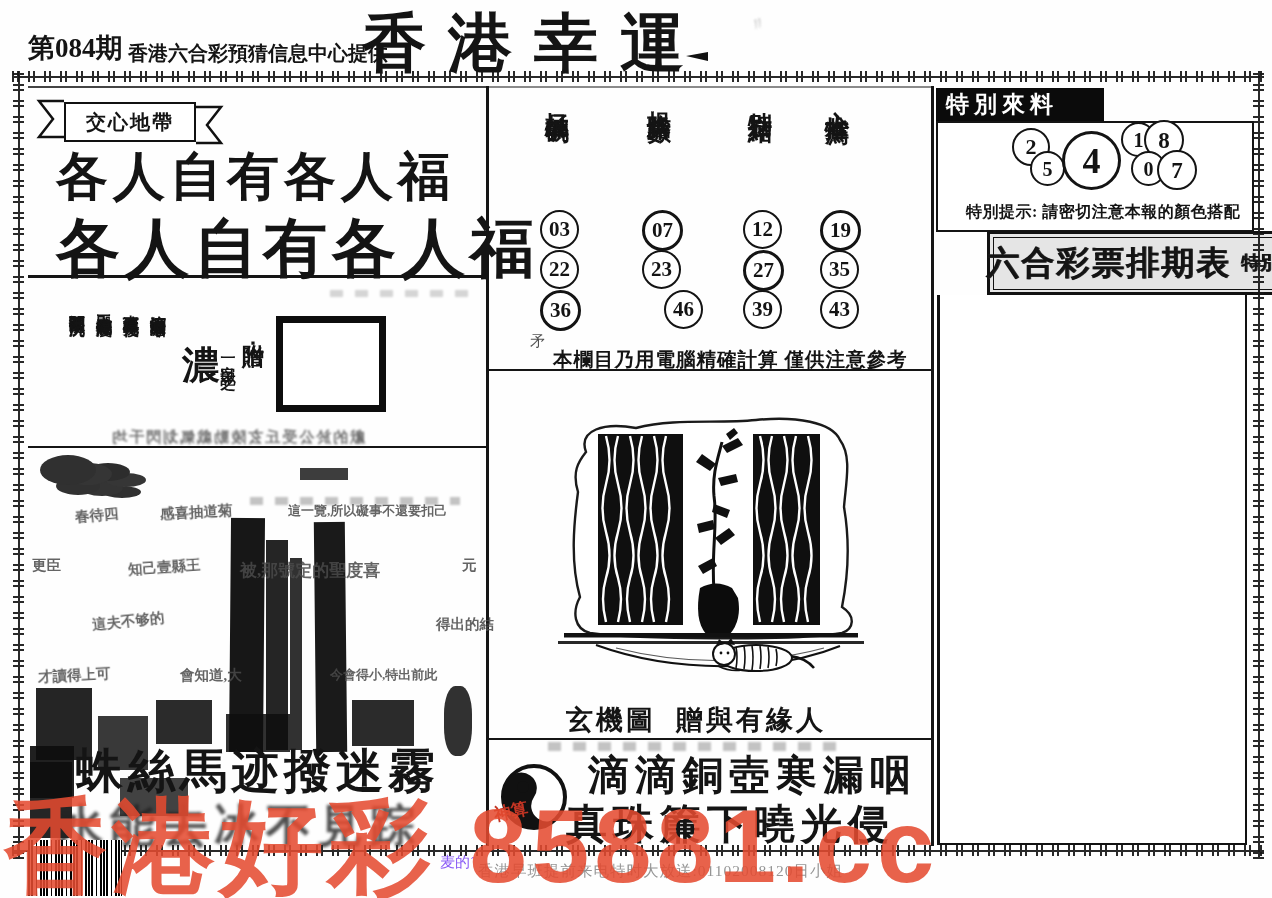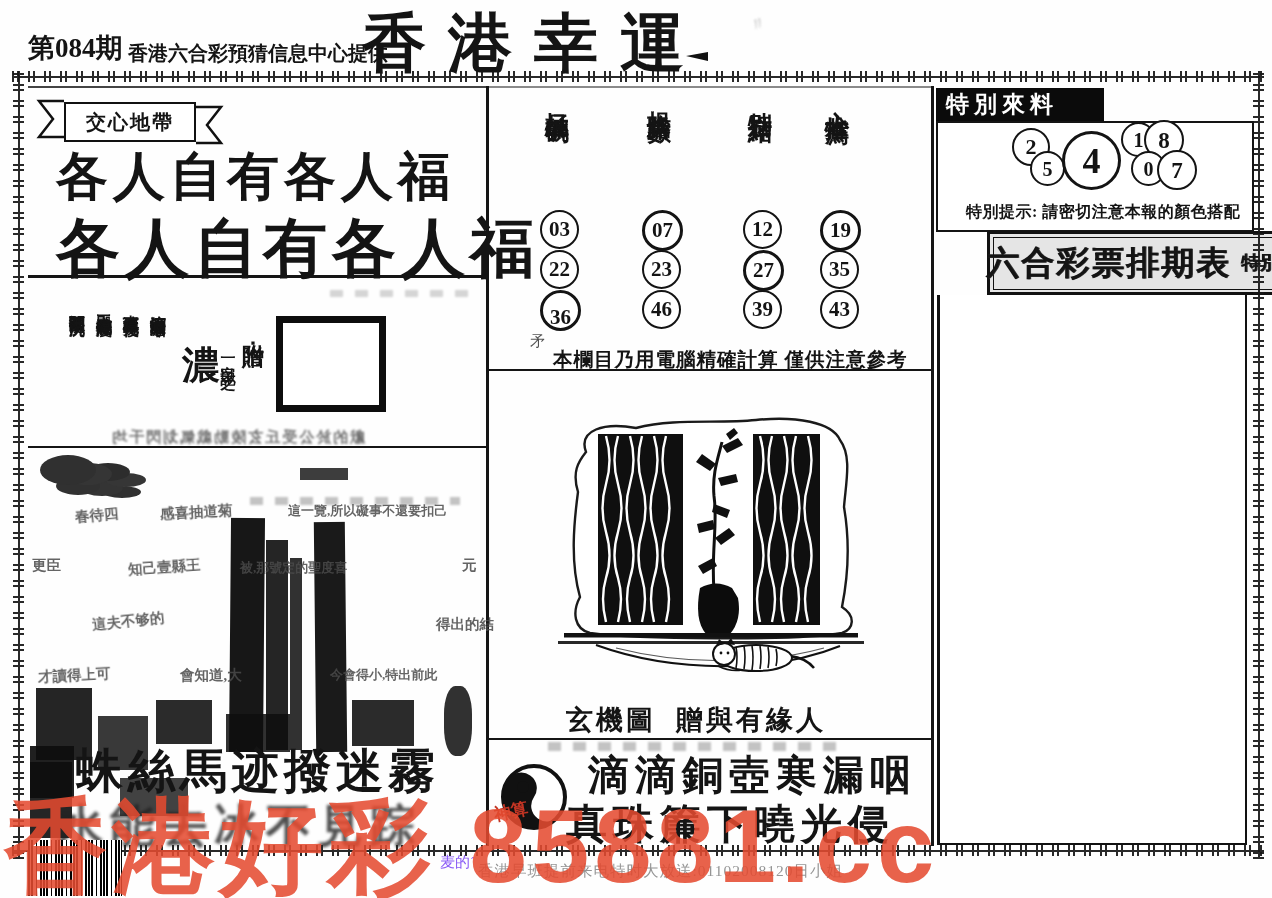--- a/index.html
+++ b/index.html
@@ -118,21 +118,21 @@
 <div class="abs bar" style="left:444px;top:686px;width:28px;height:70px;opacity:.85;border-radius:40%;"></div>
 <div class="abs bar" style="left:30px;top:746px;width:44px;height:52px;opacity:.92;"></div>
 
 <div class="abs dash" style="left:250px;top:497px;width:210px;height:8px;opacity:.5;"></div>
 
 <span class="abs frag" style="left:75px;top:506px;transform:rotate(-5deg);">春待四</span>
 <span class="abs frag" style="left:160px;top:503px;transform:rotate(-3deg);">感喜抽道菊</span>
 <span class="abs frag" style="left:288px;top:502px;font-size:13px;">這一覽,所以礙事不還要扣己</span>
 <span class="abs frag" style="left:32px;top:556px;">更臣</span>
 <span class="abs frag" style="left:128px;top:558px;transform:rotate(-4deg);">知己壹縣王</span>
-<span class="abs frag" style="left:240px;top:559px;font-size:13px;">被,那號定的聖度喜</span>
+<span class="abs frag" style="left:240px;top:559px;font-size:17px;">被,那號定的聖度喜</span>
 <span class="abs frag" style="left:462px;top:556px;">元</span>
 <span class="abs frag" style="left:92px;top:612px;transform:rotate(-6deg);">這夫不够的</span>
 <span class="abs frag" style="left:436px;top:615px;">得出的結</span>
 <span class="abs frag" style="left:38px;top:666px;transform:rotate(-3deg);">才讀得上可</span>
 <span class="abs frag" style="left:180px;top:666px;">會知道,大</span>
 <span class="abs frag" style="left:330px;top:666px;font-size:13px;">今會得小,特出前此</span>
 
 <div class="abs smudge-head" style="left:76px;top:740px;font-size:47px;letter-spacing:5px;filter:blur(.4px);font-family:Liberation Mono, monospace;">蛛絲馬迹撥迷霧</div>
 <div class="abs smudge-head" style="left:58px;top:796px;font-size:45px;letter-spacing:7px;filter:blur(1.8px);opacity:.8;color:#222;">水能去冰不見踪</div>
 
@@ -143,31 +143,31 @@
 <div class="abs vtext vhead" style="left:645px;top:92px;">捉膽路數</div>
 <div class="abs vtext vhead" style="left:746px;top:92px;">特別介紹</div>
 <div class="abs vtext vhead" style="left:823px;top:92px;">心水推薦</div>
 
 <div class="abs num" style="left:540px;top:210px;width:35px;height:35px;font-size:21px;">
     <span>03</span>
   </div>
 <div class="abs num" style="left:540px;top:250px;width:35px;height:35px;font-size:21px;">
     <span>22</span>
   </div>
-<div class="abs num b" style="left:540px;top:290px;width:35px;height:35px;font-size:21px;align-items:flex-end;">
+<div class="abs num b" style="left:540px;top:290px;width:35px;height:35px;font-size:21px;">
     <span>36</span>
   </div>
 
 <div class="abs num b" style="left:642px;top:210px;width:35px;height:35px;font-size:21px;">
     <span>07</span>
   </div>
 <div class="abs num" style="left:642px;top:250px;width:35px;height:35px;font-size:21px;">
     <span>23</span>
   </div>
-<div class="abs num" style="left:642px;top:290px;width:35px;height:35px;font-size:21px;text-align:center;">
+<div class="abs num" style="left:664px;top:290px;width:35px;height:35px;font-size:21px;text-align:center;">
     <span>46</span>
   </div>
 
 <div class="abs num" style="left:743px;top:210px;width:35px;height:35px;font-size:21px;">
     <span>12</span>
   </div>
 <div class="abs num b" style="left:743px;top:250px;width:35px;height:35px;font-size:21px;">
     <span>27</span>
   </div>
 <div class="abs num" style="left:743px;top:290px;width:35px;height:35px;font-size:21px;">

